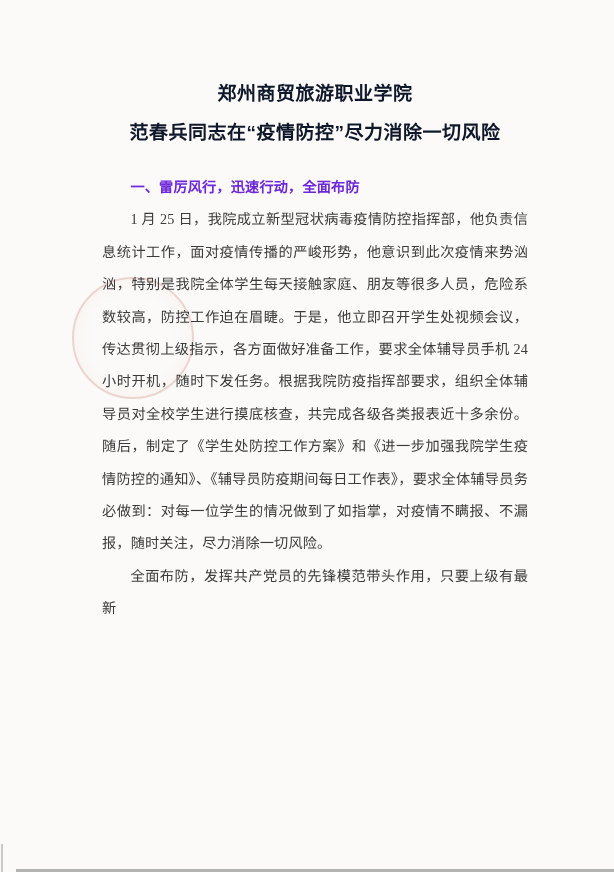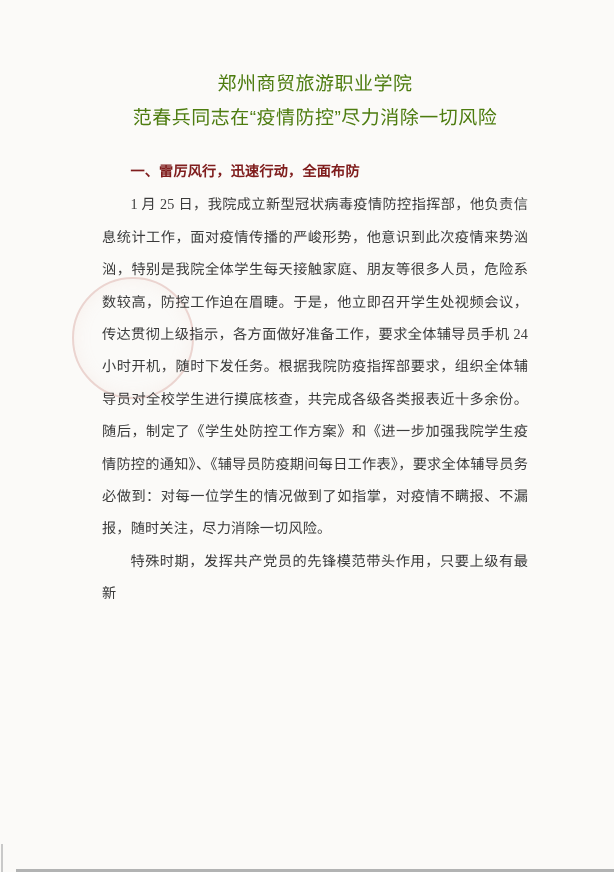--- a/index.html
+++ b/index.html
@@ -44,64 +44,64 @@
     box-shadow: inset 0 0 18px rgba(225, 170, 160, 0.12);
     pointer-events: none;
   }
   .content {
     position: absolute;
     left: 102px;
     top: 68px;
     width: 426px;
   }
   .doc-title {
-    margin: 2px;
+    margin: 12px;
     text-align: center;
     font-family: "Liberation Sans", sans-serif;
-    font-weight: normal;
+    font-weight: bold;
     font-size: 19px;
     line-height: 27px;
     letter-spacing: 0.5px;
-    color: #4d7c0f;
+    color: #0f172a;
   }
   .doc-title.second {
     margin-top: 7px;
   }
   .doc-body {
     margin-top: 25px;
     font-size: 14.2px;
     line-height: 32.4px;
     letter-spacing: 0.15px;
     text-align: justify;
     color: #3b3b3b;
   }
   .doc-body p {
     margin: 0;
     text-indent: 2em;
   }
   .doc-body p.heading {
-    font-family: Liberation Mono, monospace;
+    font-family: Liberation Sans, sans-serif;
     font-weight: bold;
-    color: #7f1d1d;
+    color: #6d28d9;
     text-align: left;
   }
 </style>
 </head>
 <body>
 
 <div class="page">
 
   <div class="stamp"></div>
 
   <div class="content">
     <h1 class="doc-title">郑州商贸旅游职业学院</h1>
     <h1 class="doc-title second">范春兵同志在“疫情防控”尽力消除一切风险</h1>
 
     <div class="doc-body">
         <p class="heading">一、雷厉风行，迅速行动，全面布防</p>
         <p class="body">1 月 25 日，我院成立新型冠状病毒疫情防控指挥部，他负责信息统计工作，面对疫情传播的严峻形势，他意识到此次疫情来势汹汹，特别是我院全体学生每天接触家庭、朋友等很多人员，危险系数较高，防控工作迫在眉睫。于是，他立即召开学生处视频会议，传达贯彻上级指示，各方面做好准备工作，要求全体辅导员手机 24 小时开机，随时下发任务。根据我院防疫指挥部要求，组织全体辅导员对全校学生进行摸底核查，共完成各级各类报表近十多余份。随后，制定了《学生处防控工作方案》和《进一步加强我院学生疫情防控的通知》、《辅导员防疫期间每日工作表》，要求全体辅导员务必做到：对每一位学生的情况做到了如指掌，对疫情不瞒报、不漏报，随时关注，尽力消除一切风险。</p>
-        <p class="body">特殊时期，发挥共产党员的先锋模范带头作用，只要上级有最新</p>
+        <p class="body">全面布防，发挥共产党员的先锋模范带头作用，只要上级有最新</p>
       </div>
   </div>
 
   <div class="left-edge-shadow"></div>
   <div class="bottom-shadow"></div>
 </div>
 
 </body></html>

